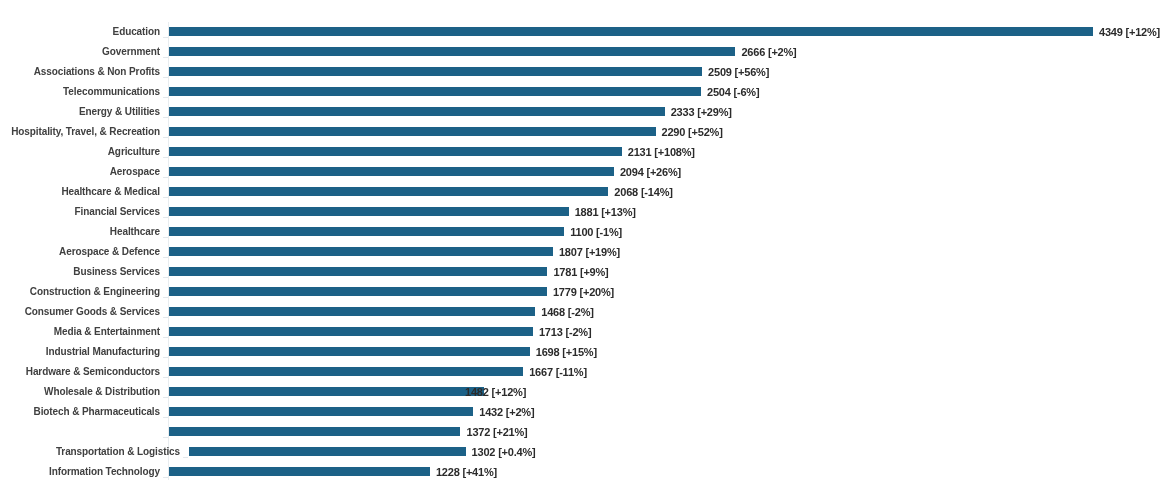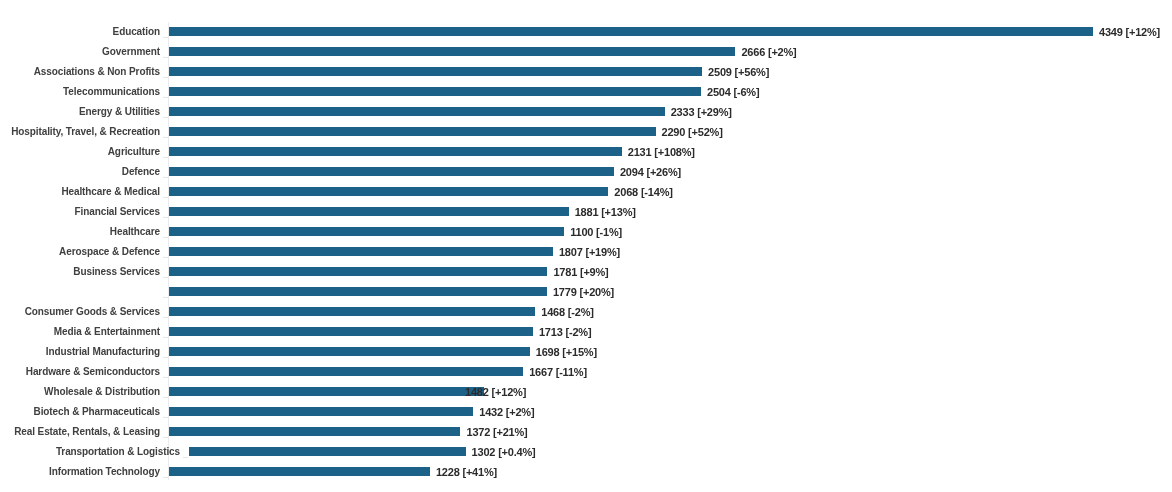--- a/index.html
+++ b/index.html
@@ -121,21 +121,21 @@
           <div class="bar" style="width: 486.533px; background: rgb(28, 97, 135);"></div>
           <div class="val-label" style="left: 661.533px;">2290 [+52%]</div>
         </div>
         <div class="row" style="top: 142px;">
           <div class="cat-label">Agriculture</div>
           <div class="tick"></div>
           <div class="bar" style="width: 452.752px; background: rgb(28, 97, 135);"></div>
           <div class="val-label" style="left: 627.752px;">2131 [+108%]</div>
         </div>
         <div class="row" style="top: 162px;">
-          <div class="cat-label">Defence</div>
+          <div class="cat-label">Aerospace</div>
           <div class="tick"></div>
           <div class="bar" style="width: 444.891px; background: rgb(28, 97, 135);"></div>
           <div class="val-label" style="left: 619.891px;">2094 [+26%]</div>
         </div>
         <div class="row" style="top: 182px;">
           <div class="cat-label">Healthcare &amp; Medical</div>
           <div class="tick"></div>
           <div class="bar" style="width: 439.367px; background: rgb(28, 97, 135);"></div>
           <div class="val-label" style="left: 614.367px;">2068 [-14%]</div>
         </div>
@@ -157,20 +157,21 @@
           <div class="bar" style="width: 383.915px; background: rgb(28, 97, 135);"></div>
           <div class="val-label" style="left: 558.915px;">1807 [+19%]</div>
         </div>
         <div class="row" style="top: 262px;">
           <div class="cat-label">Business Services</div>
           <div class="tick"></div>
           <div class="bar" style="width: 378.391px; background: rgb(28, 97, 135);"></div>
           <div class="val-label" style="left: 553.391px;">1781 [+9%]</div>
         </div>
         <div class="row" style="top: 282px;">
+          <div class="cat-label">Construction &amp; Engineering</div>
           <div class="tick"></div>
           <div class="bar" style="width: 377.966px; background: rgb(28, 97, 135);"></div>
           <div class="val-label" style="left: 552.966px;">1779 [+20%]</div>
         </div>
         <div class="row" style="top: 302px;">
           <div class="cat-label">Consumer Goods &amp; Services</div>
           <div class="tick"></div>
           <div class="bar" style="width: 366.281px; background: rgb(28, 97, 135);"></div>
           <div class="val-label" style="left: 541.281px;">1468 [-2%]</div>
         </div>
@@ -198,21 +199,20 @@
           <div class="bar" style="width: 314.866px; background: rgb(28, 97, 135);"></div>
           <div class="val-label" style="left: 465px; text-align: center;">1482 [+12%]</div>
         </div>
         <div class="row" style="top: 402px;">
           <div class="cat-label">Biotech &amp; Pharmaceuticals</div>
           <div class="tick"></div>
           <div class="bar" style="width: 304.243px; background: rgb(28, 97, 135);"></div>
           <div class="val-label" style="left: 479.243px;">1432 [+2%]</div>
         </div>
         <div class="row" style="top: 422px;">
-          <div class="cat-label">Real Estate, Rentals, &amp; Leasing</div>
           <div class="tick"></div>
           <div class="bar" style="width: 291.495px; background: rgb(28, 97, 135);"></div>
           <div class="val-label" style="left: 466.495px;">1372 [+21%]</div>
         </div>
         <div class="row" style="top: 442px; margin-left: 20px;">
           <div class="cat-label">Transportation &amp; Logistics</div>
           <div class="tick"></div>
           <div class="bar" style="width: 276.623px; background: rgb(28, 97, 135);"></div>
           <div class="val-label" style="left: 451.623px;">1302 [+0.4%]</div>
         </div>

